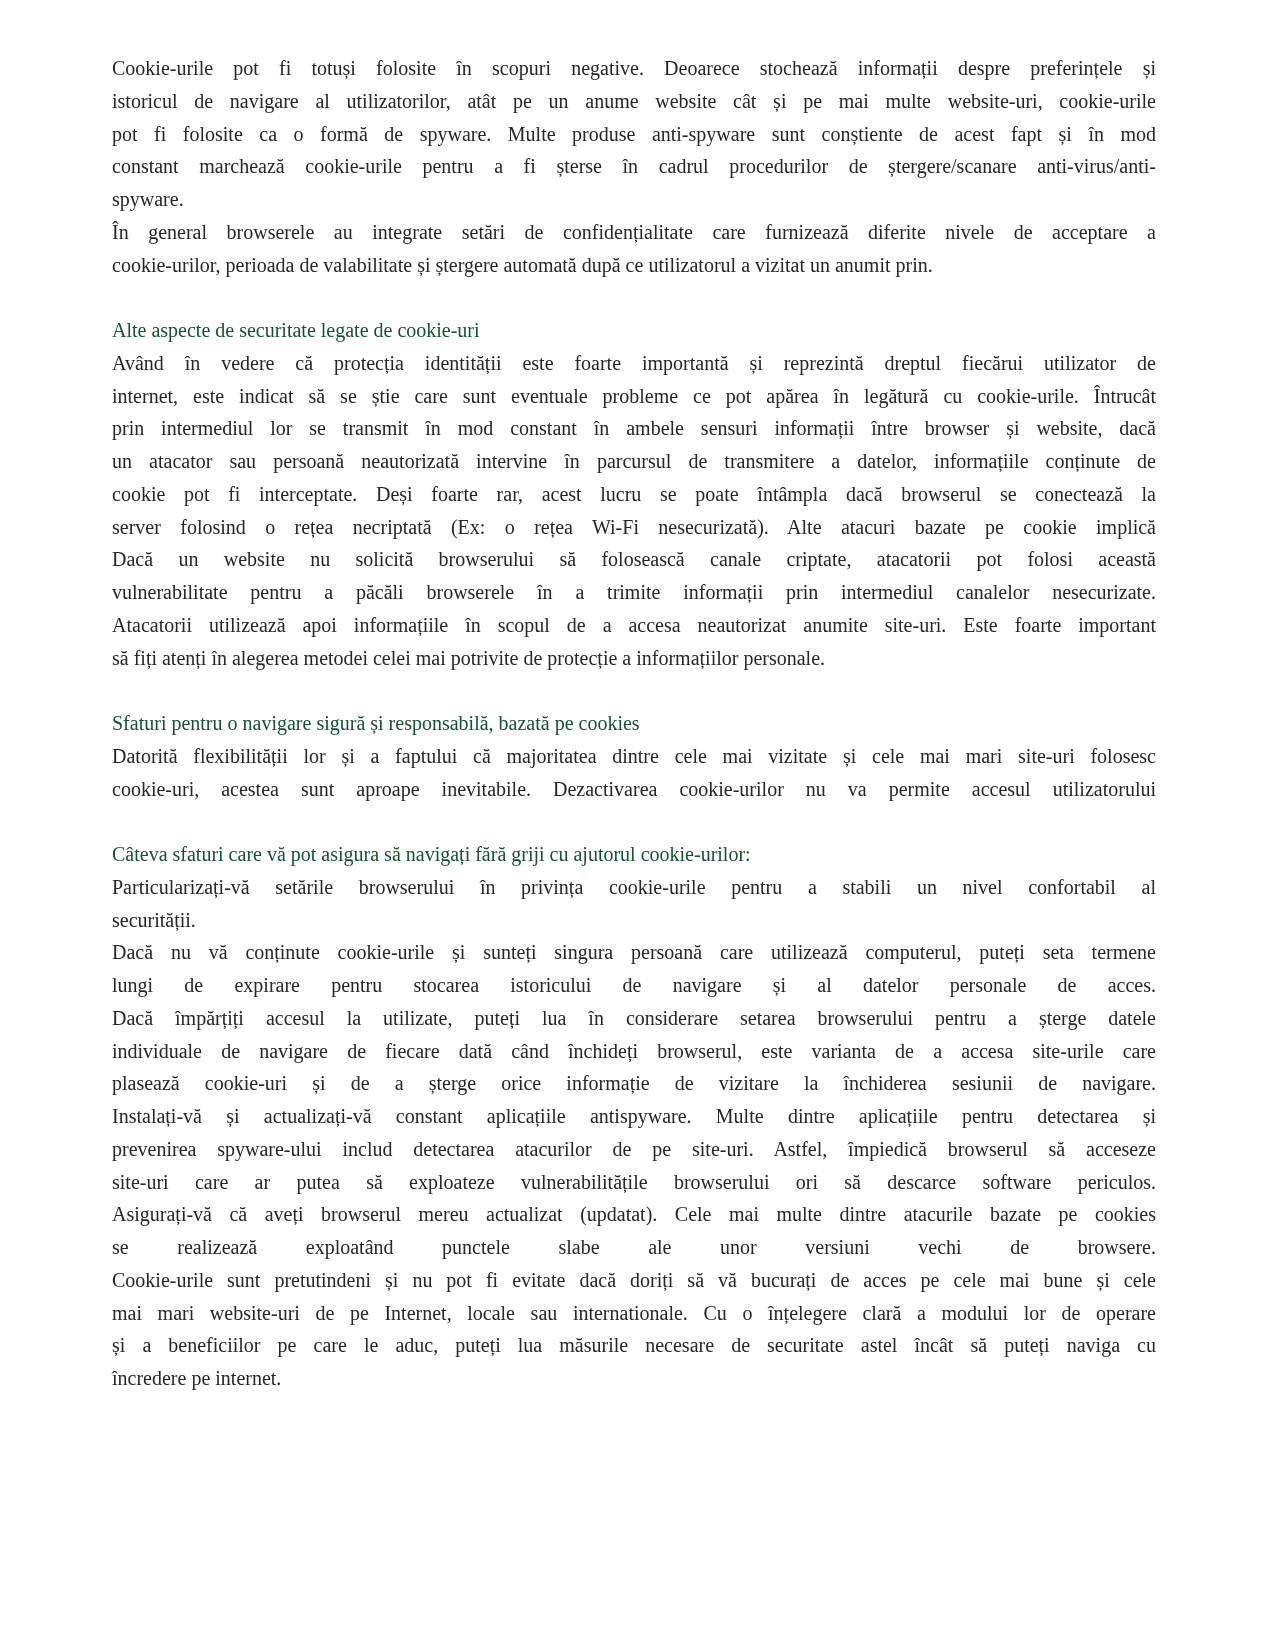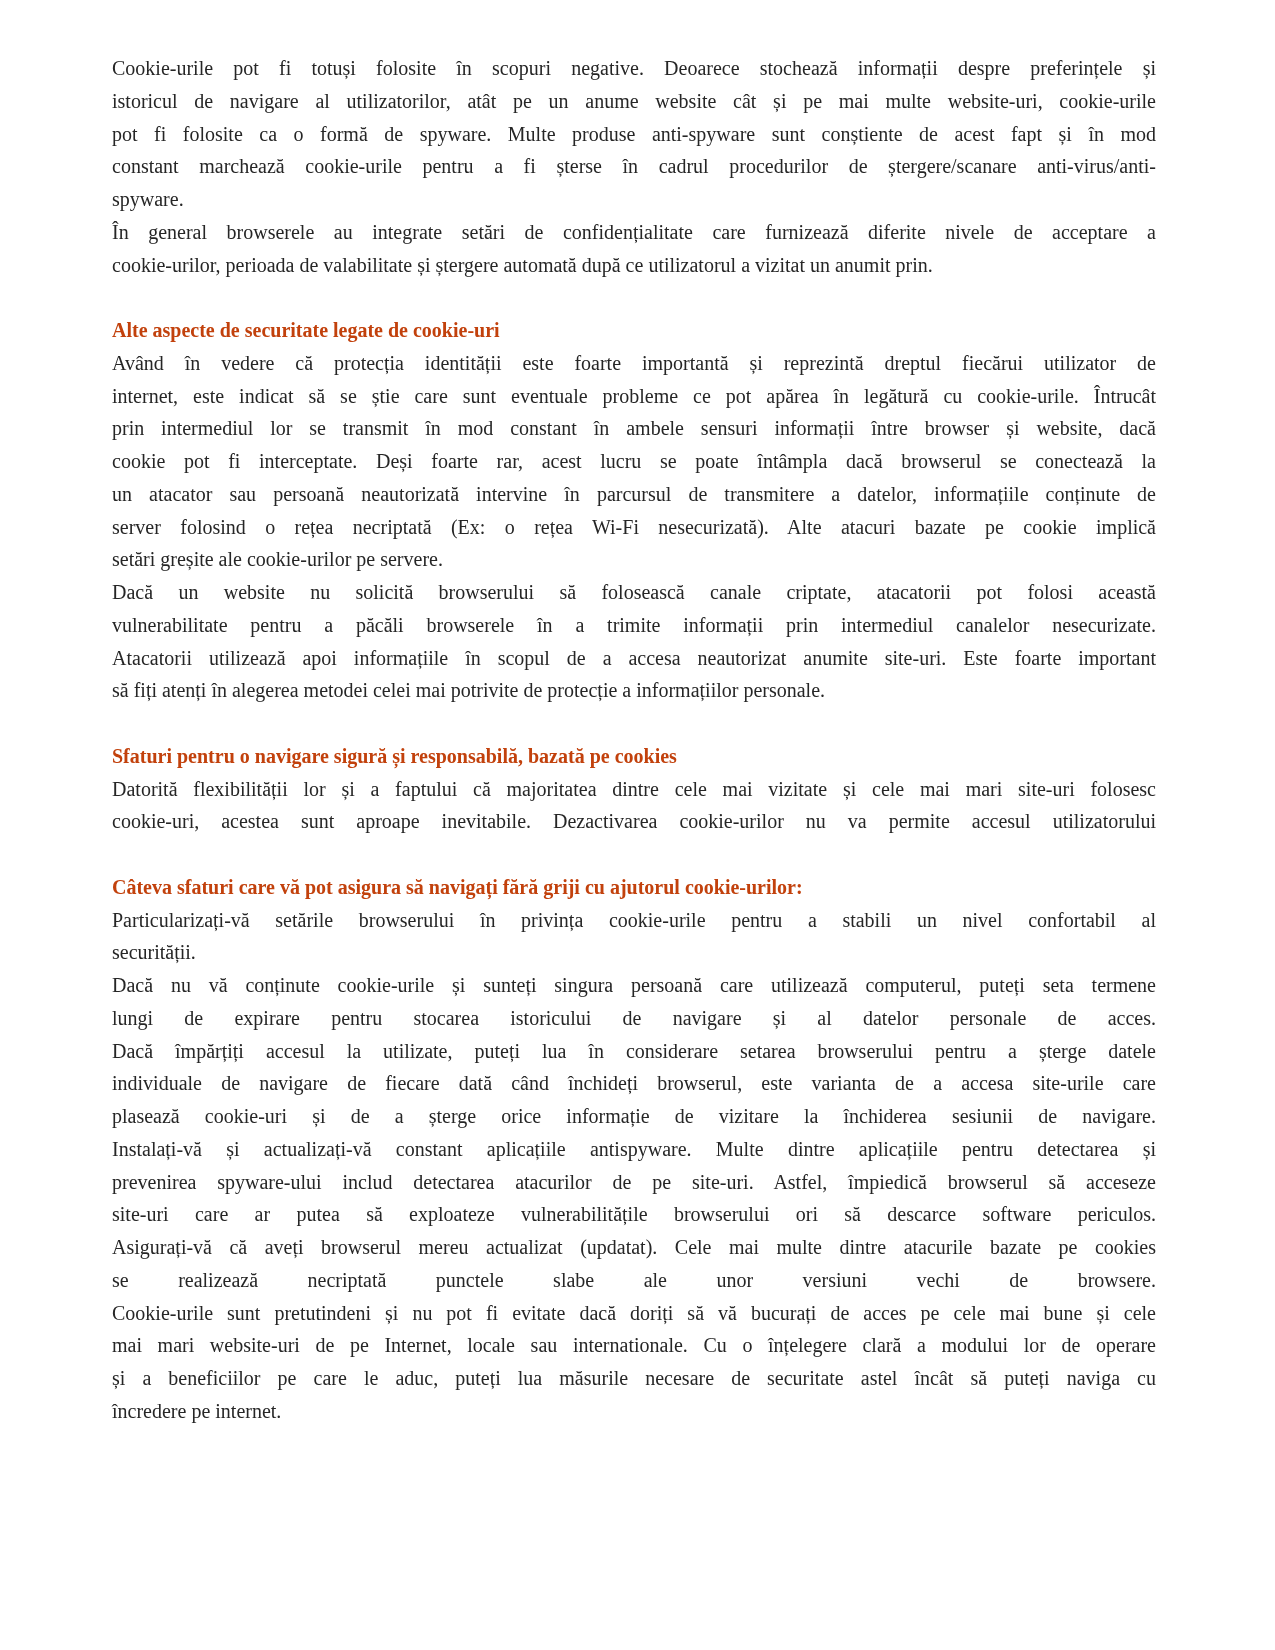--- a/index.html
+++ b/index.html
@@ -18,21 +18,21 @@
     line-height: 32.75px;
     white-space: nowrap;
     overflow: visible;
   }
   .j {
     text-align: justify;
     text-align-last: justify;
     white-space: normal;
   }
   .blank { height: 32.75px; }
-  .heading { font-weight: bold; color: #c2410c; }
+  .heading { font-weight: normal; color: #14532d; }
 </style>
 </head>
 <body>
 
 <div class="page" id="doc">
     <div>
       <div>
         <div class="line j">Cookie-urile pot fi totuși folosite în scopuri negative. Deoarece stochează informații despre preferințele și</div>
         <div class="line j">istoricul de navigare al utilizatorilor, atât pe un anume website cât și pe mai multe website-uri, cookie-urile</div>
         <div class="line j">pot fi folosite ca o formă de spyware. Multe produse anti-spyware sunt conștiente de acest fapt și în mod</div>
@@ -44,24 +44,23 @@
         <div class="line">cookie-urilor, perioada de valabilitate și ștergere automată după ce utilizatorul a vizitat un anumit prin.</div>
       </div>
     </div>
     <div>
       <div class="blank"></div>
       <div class="line heading">Alte aspecte de securitate legate de cookie-uri</div>
       <div>
         <div class="line j">Având în vedere că protecția identității este foarte importantă și reprezintă dreptul fiecărui utilizator de</div>
         <div class="line j">internet, este indicat să se știe care sunt eventuale probleme ce pot apărea în legătură cu cookie-urile. Întrucât</div>
         <div class="line j">prin intermediul lor se transmit în mod constant în ambele sensuri informații între browser și website, dacă</div>
+        <div class="line j">un atacator sau persoană neautorizată intervine în parcursul de transmitere a datelor, informațiile conținute de</div>
         <div class="line j">cookie pot fi interceptate. Deși foarte rar, acest lucru se poate întâmpla dacă browserul se conectează la</div>
-        <div class="line j">un atacator sau persoană neautorizată intervine în parcursul de transmitere a datelor, informațiile conținute de</div>
         <div class="line j">server folosind o rețea necriptată (Ex: o rețea Wi-Fi nesecurizată). Alte atacuri bazate pe cookie implică</div>
-        <div class="line">setări greșite ale cookie-urilor pe servere.</div>
       </div>
       <div>
         <div class="line j">Dacă un website nu solicită browserului să folosească canale criptate, atacatorii pot folosi această</div>
         <div class="line j">vulnerabilitate pentru a păcăli browserele în a trimite informații prin intermediul canalelor nesecurizate.</div>
         <div class="line j">Atacatorii utilizează apoi informațiile în scopul de a accesa neautorizat anumite site-uri. Este foarte important</div>
         <div class="line">să fiți atenți în alegerea metodei celei mai potrivite de protecție a informațiilor personale.</div>
       </div>
     </div>
     <div>
       <div class="blank"></div>
@@ -81,20 +80,20 @@
       <div>
         <div class="line j">Dacă nu vă conținute cookie-urile și sunteți singura persoană care utilizează computerul, puteți seta termene</div>
         <div class="line j">lungi de expirare pentru stocarea istoricului de navigare și al datelor personale de acces.</div>
         <div class="line j">Dacă împărțiți accesul la utilizate, puteți lua în considerare setarea browserului pentru a șterge datele</div>
         <div class="line j">individuale de navigare de fiecare dată când închideți browserul, este varianta de a accesa site-urile care</div>
         <div class="line j">plasează cookie-uri și de a șterge orice informație de vizitare la închiderea sesiunii de navigare.</div>
         <div class="line j">Instalați-vă și actualizați-vă constant aplicațiile antispyware. Multe dintre aplicațiile pentru detectarea și</div>
         <div class="line j">prevenirea spyware-ului includ detectarea atacurilor de pe site-uri. Astfel, împiedică browserul să acceseze</div>
         <div class="line j">site-uri care ar putea să exploateze vulnerabilitățile browserului ori să descarce software periculos.</div>
         <div class="line j">Asigurați-vă că aveți browserul mereu actualizat (updatat). Cele mai multe dintre atacurile bazate pe cookies</div>
-        <div class="line j">se realizează necriptată punctele slabe ale unor versiuni vechi de browsere.</div>
+        <div class="line j">se realizează exploatând punctele slabe ale unor versiuni vechi de browsere.</div>
         <div class="line j">Cookie-urile sunt pretutindeni și nu pot fi evitate dacă doriți să vă bucurați de acces pe cele mai bune și cele</div>
         <div class="line j">mai mari website-uri de pe Internet, locale sau internationale. Cu o înțelegere clară a modului lor de operare</div>
         <div class="line j">și a beneficiilor pe care le aduc, puteți lua măsurile necesare de securitate astel încât să puteți naviga cu</div>
         <div class="line">încredere pe internet.</div>
       </div>
     </div>
   </div>
 
 </body></html>

